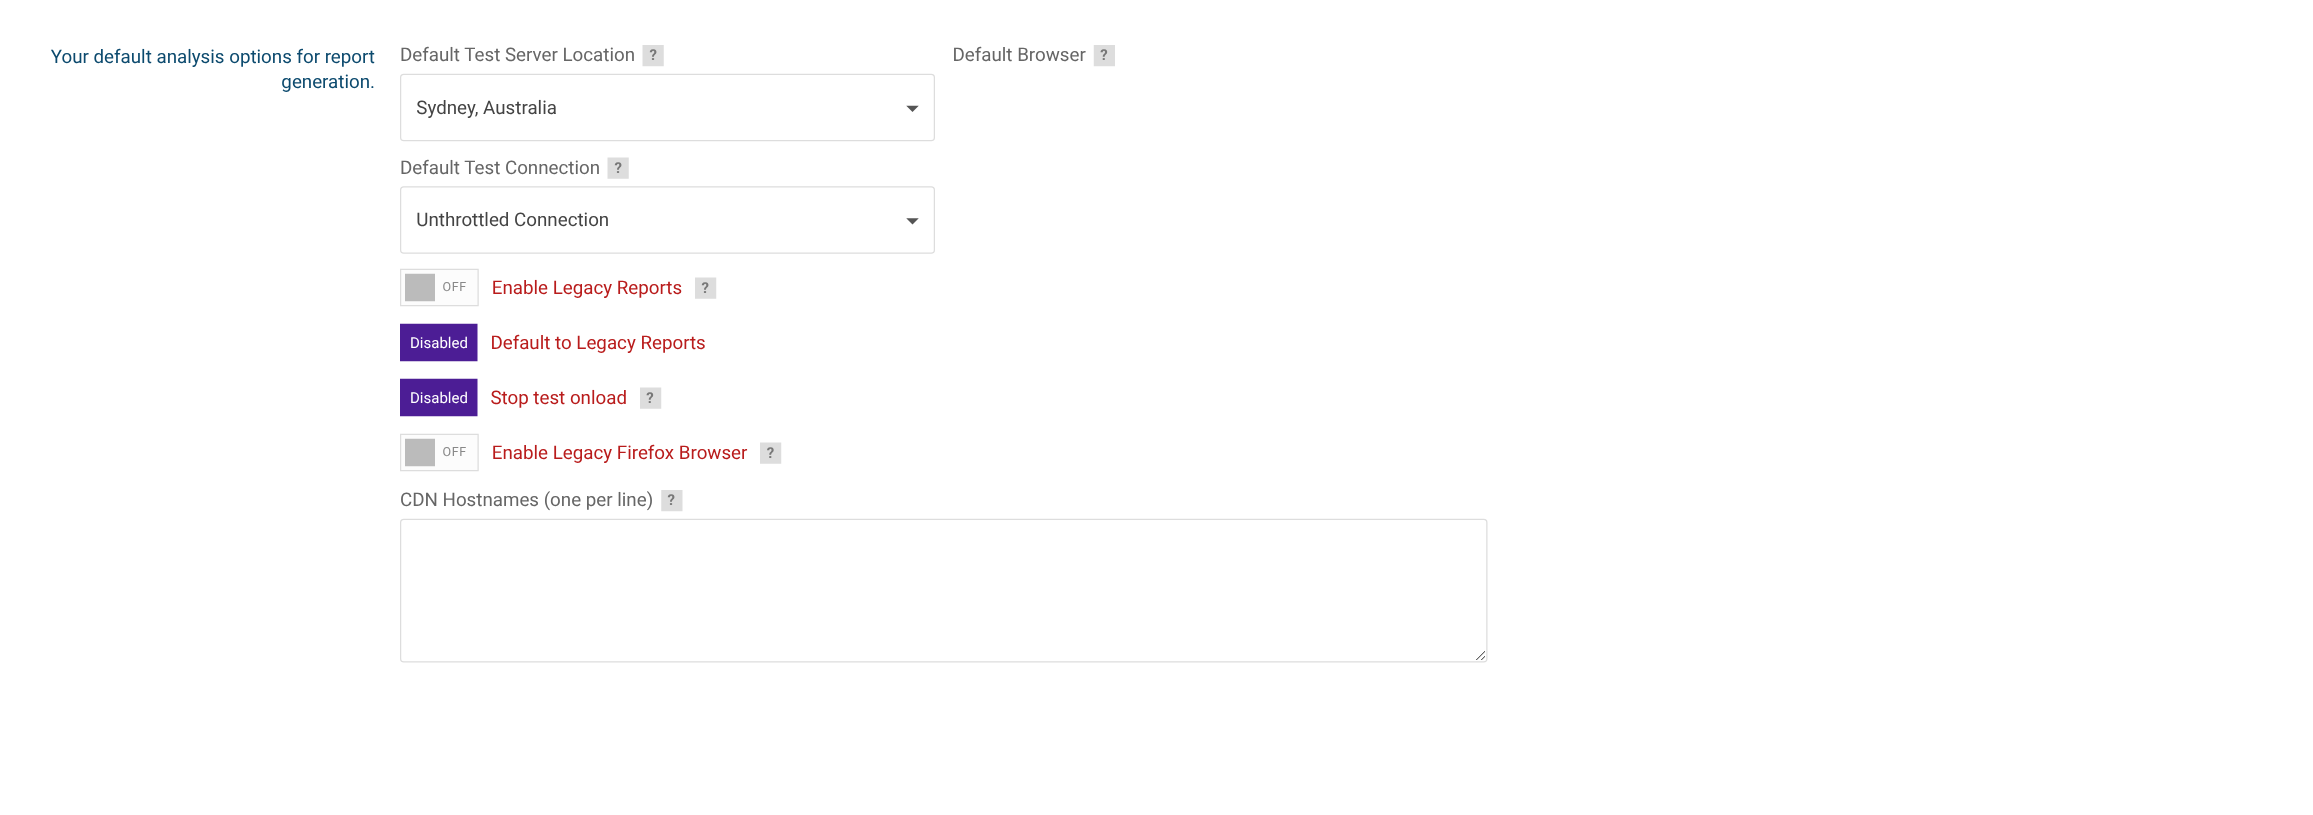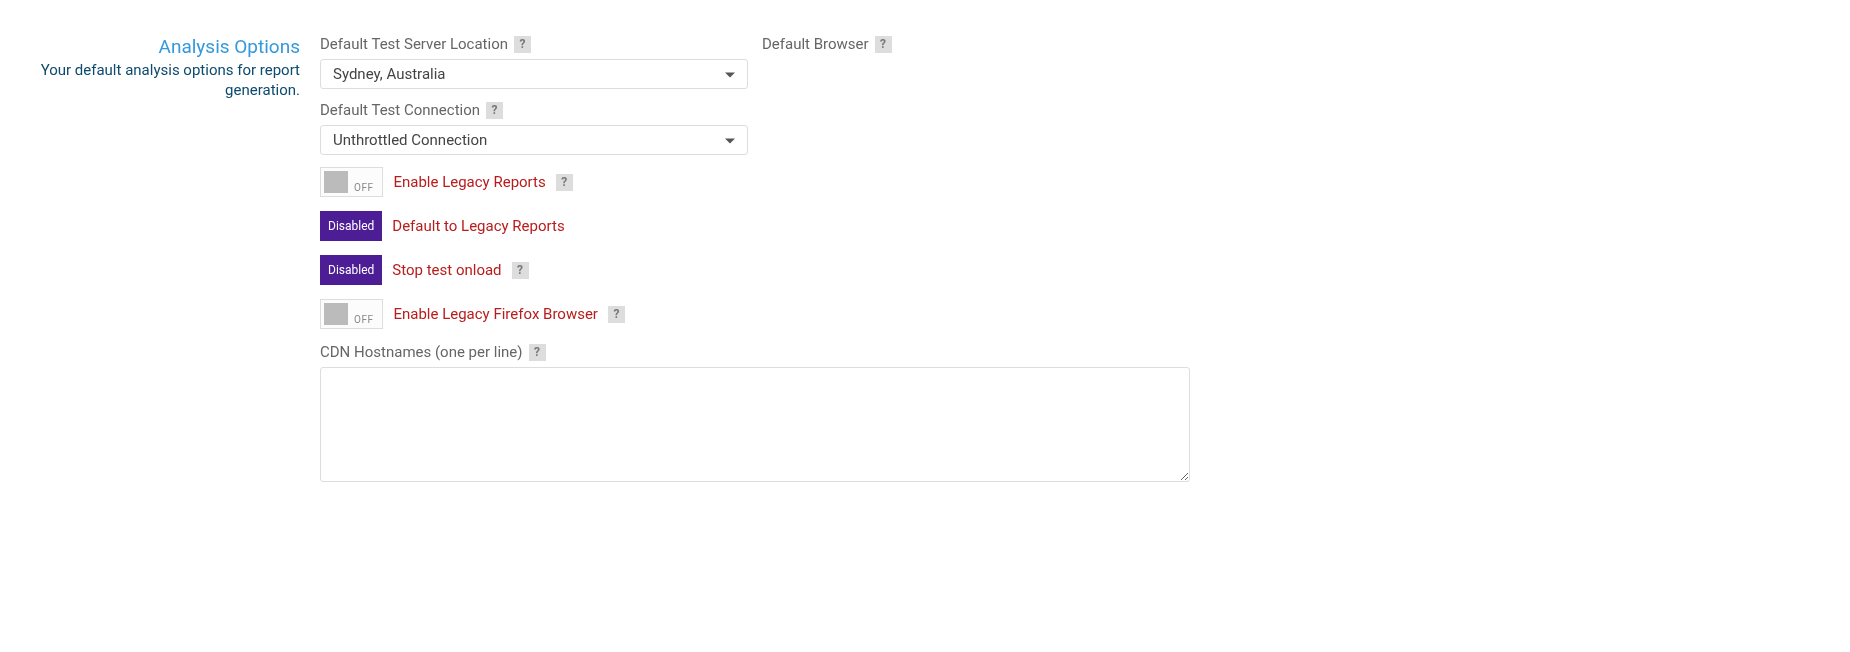--- a/index.html
+++ b/index.html
@@ -64,21 +64,21 @@
       color: #777;
       font-size: 12px;
       font-weight: bold;
       cursor: pointer;
     }
     .select-wrapper {
       position: relative;
       border: 1px solid #ddd;
       border-radius: 3px;
       background: #fff;
-      height: 30px;
+      height: 54px;
       display: flex;
       align-items: center;
       padding: 0 32px 0 12px;
       cursor: pointer;
     }
     .select-wrapper::after {
       content: "";
       position: absolute;
       right: 12px;
       top: 50%;
@@ -92,21 +92,21 @@
       font-size: 15px;
     }
     .toggle-row {
       display: flex;
       align-items: center;
       gap: 10px;
       margin-bottom: 14px;
     }
     .toggle-off {
       display: flex;
-      align-items: flex-end;
+      align-items: center;
       border: 1px solid #ddd;
       background: #fcfcfc;
       height: 30px;
       padding: 3px;
       cursor: pointer;
     }
     .toggle-handle {
       width: 24px;
       height: 22px;
       background: #bbb;
@@ -147,21 +147,20 @@
     }
     .mt-top {
       margin-top: 6px;
     }
   </style>
 </head>
 <body>
 
 <div class="wrapper">
   <div class="left-col">
-    <div class="section-title">Analysis Options</div>
     <div class="section-desc">Your default analysis options for report generation.</div>
   </div>
 
   <div class="right-col">
 
     <div class="row">
       <div class="field">
         <div class="field-label">
           <span>Default Test Server Location</span>
           <span class="help-icon">?</span>

